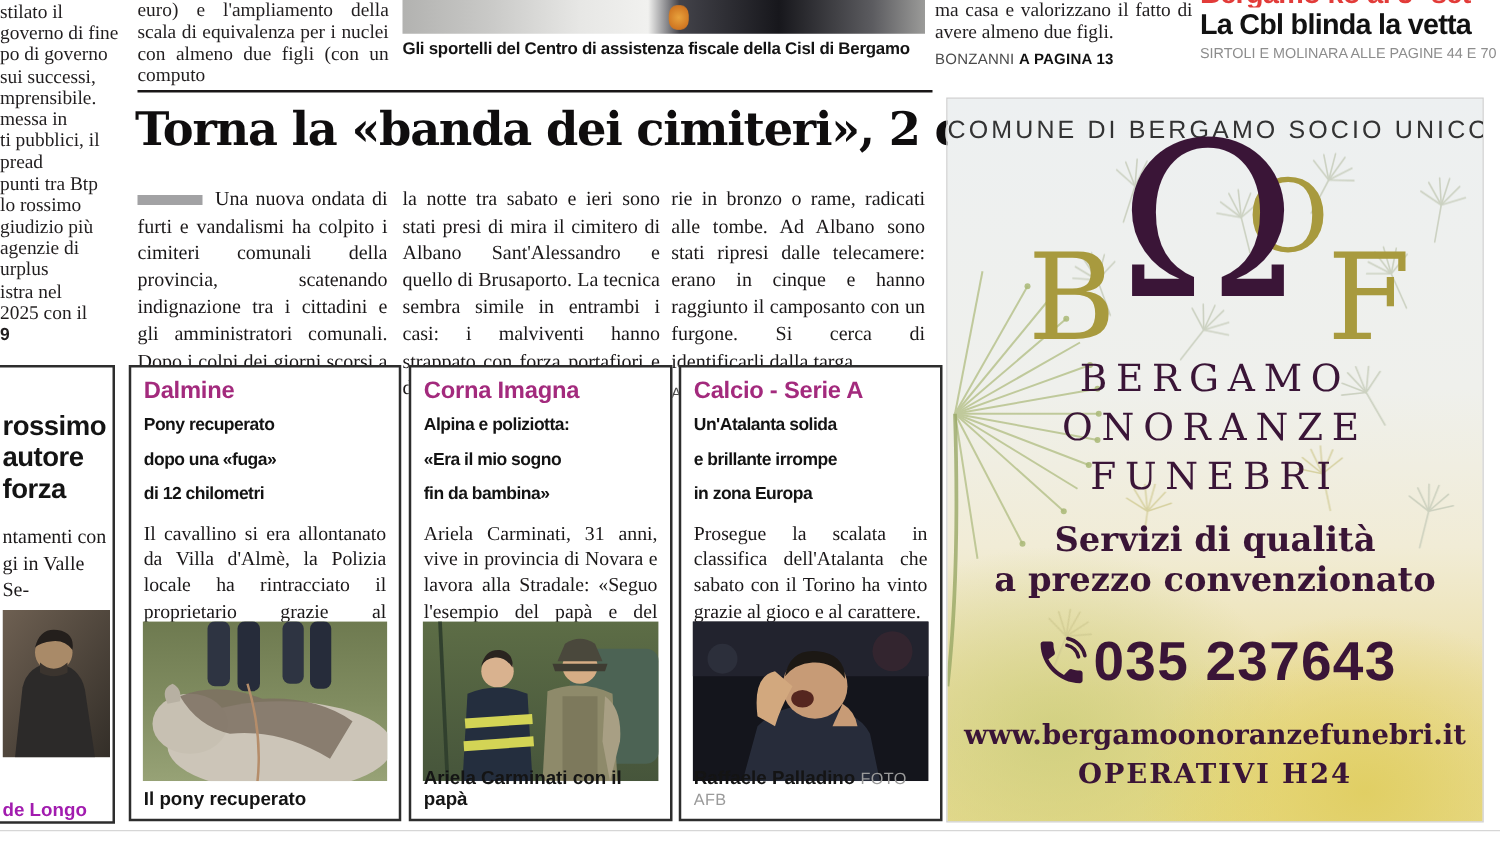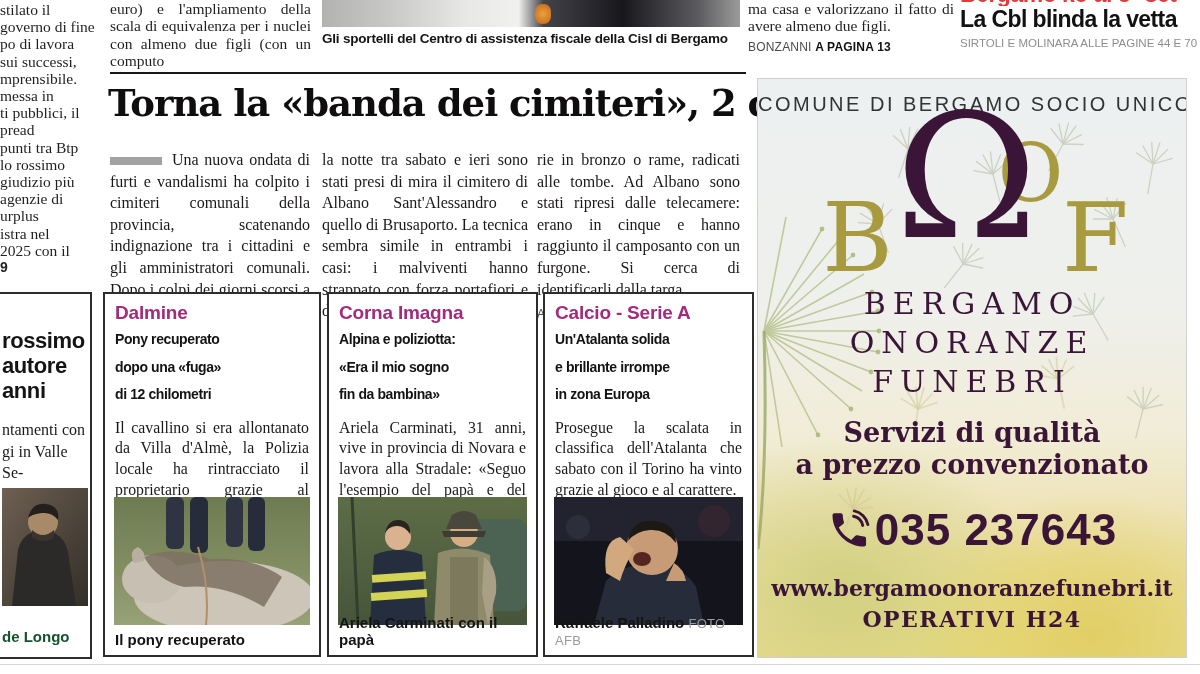--- a/index.html
+++ b/index.html
@@ -40,22 +40,22 @@
   .lead-bar{display:inline-block;width:52px;height:8px;background:#a2a2a4;margin-right:10px;}
 
   
   #left-box{left:-12px;top:292px;width:100px;height:363px;border:2px solid #2d2d2d;background:#fff;box-sizing:content-box;}
   #left-box .inner{position:absolute;left:12px;top:0;right:2px;}
   #left-box .hl{font-family:"Liberation Sans",sans-serif;font-weight:bold;font-size:22px;line-height:25px;
      color:#141414;letter-spacing:-0.4px;}
   #left-box .hl-wrap{margin-top:34px;}
   #left-box .body{margin-top:16px;font-size:16px;line-height:21.5px;color:#1b1819;}
   #left-box .photo{position:absolute;left:12px;top:194px;width:86px;height:118px;overflow:hidden;}
-  #left-box .cap{position:absolute;left:12px;bottom:12px;font-family:"Liberation Sans",sans-serif;
-     font-weight:bold;font-size:15px;color:#14532d;margin-top:22px;}
+  #left-box .cap{position:absolute;left:12px;bottom:0;font-family:"Liberation Sans",sans-serif;
+     font-weight:bold;font-size:15px;color:#a21caf;margin-top:22px;}
 
   
   .news-box{position:absolute;top:292px;height:365px;border:2px solid #2d2d2d;background:#fff;box-sizing:border-box;padding:6px 10px;}
   #box1{left:103px;width:218px;}
   #box2{left:327px;width:211px;}
   #box3{left:543px;width:211px;}
   .kicker{font-family:"Liberation Sans",sans-serif;font-weight:bold;font-size:19px;color:#a32a7d;letter-spacing:-0.2px;margin-top:2px;}
   .box-hl{font-family:"Liberation Sans",sans-serif;font-weight:bold;font-size:14px;line-height:24.5px;
      color:#131313;letter-spacing:-0.4px;margin-top:3px;}
   .box-body{font-size:15.8px;line-height:20.8px;text-align:justify;color:#1b1819;margin-top:11px;}
@@ -94,21 +94,21 @@
   #bottom-line{left:0;top:664px;width:1200px;height:1px;background:#d6d6d6;}
 </style>
 </head>
 <body>
 
 <div id="stage">
 
   <div id="top-col1" class="abs">
     <div>stilato il</div>
     <div>governo di fine</div>
-    <div>po di lavora</div>
+    <div>po di governo</div>
     <div>sui successi,</div>
     <div>mprensibile.</div>
     <div>messa in</div>
     <div>ti pubblici, il</div>
     <div>pread</div>
     <div>punti tra Btp</div>
     <div>lo rossimo</div>
     <div>giudizio più</div>
     <div>agenzie di</div>
     <div>urplus</div>
@@ -157,21 +157,21 @@
       <span>ARMELI</span>
       <span class="ref">A PAGINA 21</span>
     </div>
   </div>
 
   <div id="left-box" class="abs">
     <div class="inner">
       <div class="hl-wrap">
         <div class="hl">rossimo</div>
         <div class="hl">autore</div>
-        <div class="hl">anni</div>
+        <div class="hl">forza</div>
       </div>
       <div class="body">
         <div>ntamenti con</div>
         <div>gi in Valle Se-</div>
         <div>serie Davide</div>
         <div>a Rovetta.</div>
       </div>
     </div>
     <div class="photo">
       <svg width="86" height="118" viewBox="0 0 86 118">

